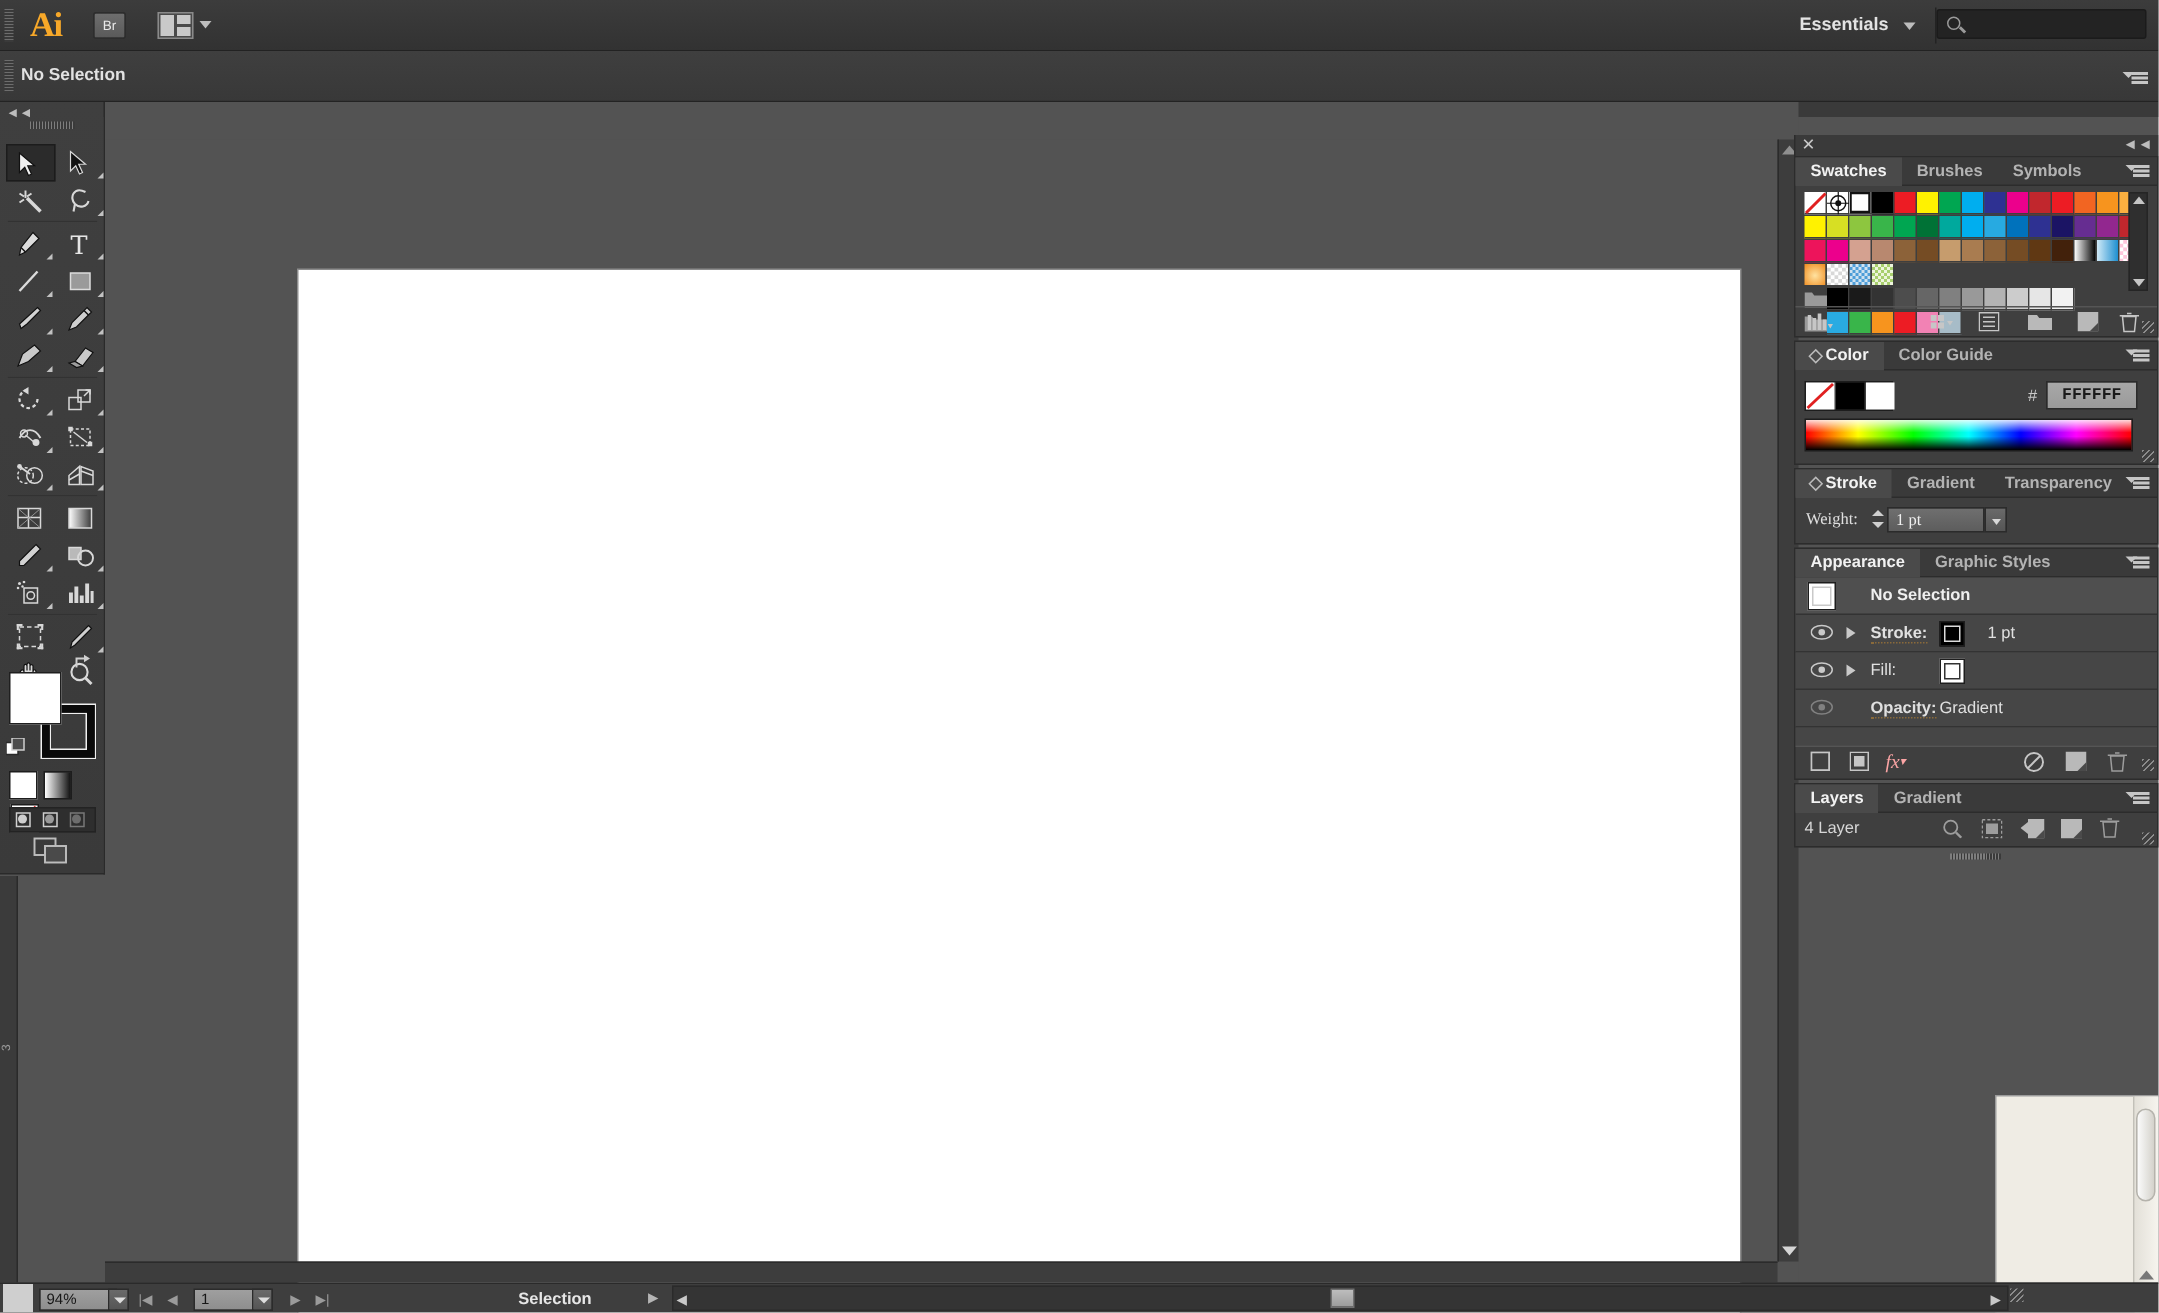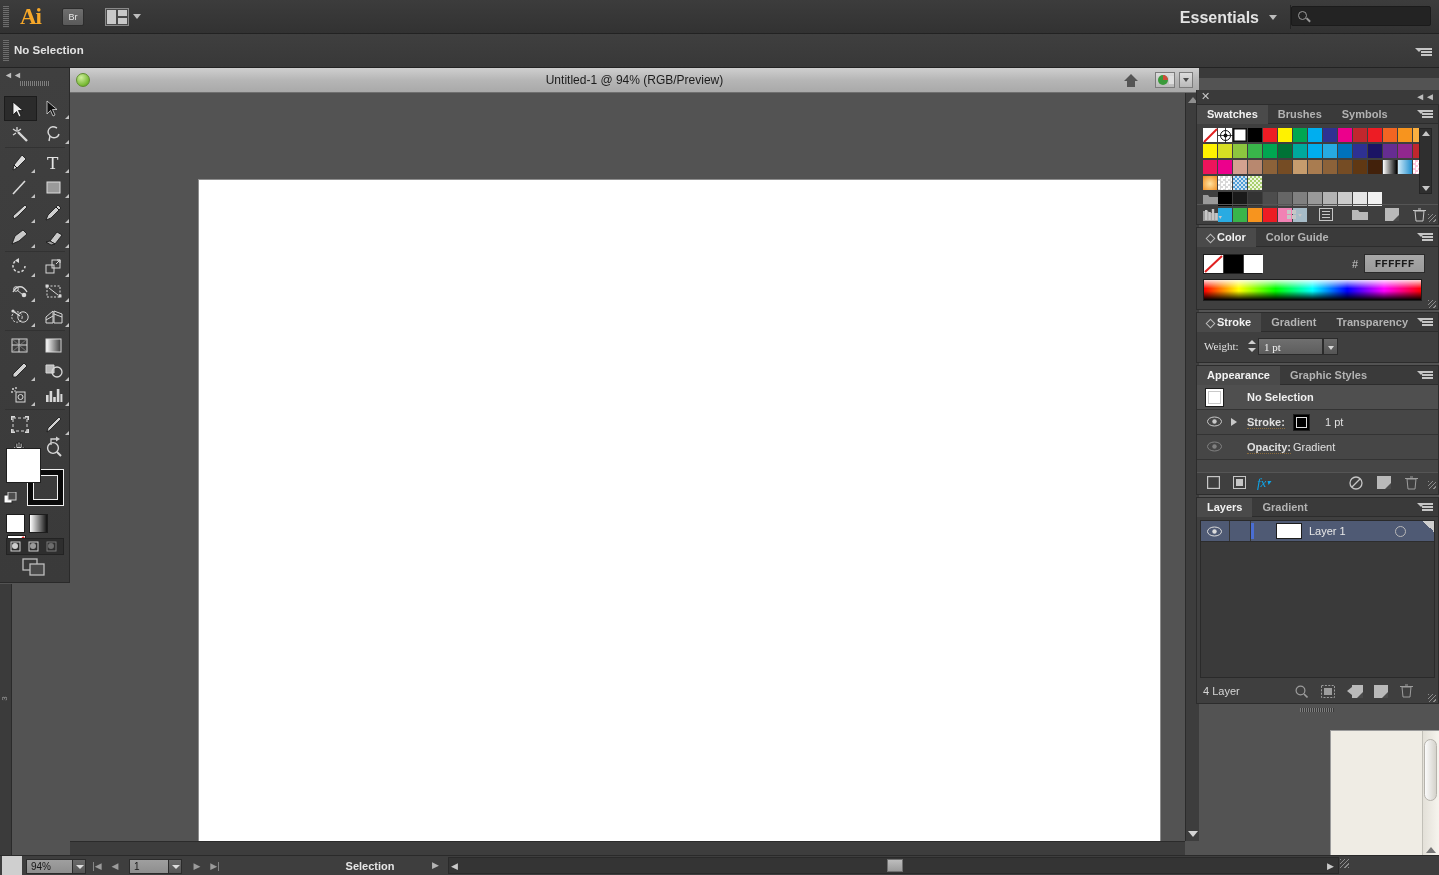--- a/index.html
+++ b/index.html
@@ -34,21 +34,21 @@
   .arrange-btn { position:absolute; left:105px; top:8px; width:24px; height:18px;
     border:1px solid #8a8a8a; background:#4a4a4a; }
   .arrange-btn i { position:absolute; display:block; background:#c9c9c9; }
   .arrange-btn .l { left:1px; top:1px; width:9px; height:14px; }
   .arrange-btn .r1 { left:12px; top:1px; width:9px; height:6px; }
   .arrange-btn .r2 { left:12px; top:9px; width:9px; height:6px; }
   .caret { width:0;height:0;border-left:4px solid transparent;border-right:4px solid transparent;
     border-top:5px solid #bdbdbd; display:inline-block; }
   .arrange-caret { position:absolute; left:133px; top:14px; }
 
-  .ws-name { position:absolute; right:180px; top:9px; font-size:16px; font-weight:bold; color:#e3e3e3; }
+  .ws-name { position:absolute; right:180px; top:9px; font-size:12px; font-weight:bold; color:#e3e3e3; }
   .ws-caret { position:absolute; right:162px; top:15px; }
   .ws-sep { position:absolute; right:148px; top:5px; width:1px; height:24px; background:#232323; }
   .searchbox {
     position:absolute; right:8px; top:6px; width:140px; height:20px;
     background:#232323; border:1px solid #1b1b1b; border-radius:2px;
   }
   .searchbox .mag { position:absolute; left:6px; top:4px; width:9px; height:9px;
     border:1.5px solid #9a9a9a; border-radius:50%; }
   .searchbox .mag:after { content:''; position:absolute; left:7px; top:7px; width:5px; height:1.5px;
     background:#9a9a9a; transform:rotate(45deg); }
@@ -677,41 +677,20 @@
 
     <div class="screen-btn">
       <svg width="26" height="20">
           <rect x="1" y="1" width="14" height="11" fill="none" stroke="#bdbdbd" stroke-width="1.3"></rect>
           <rect x="8" y="6" width="14" height="11" fill="#4a4a4a" stroke="#bdbdbd" stroke-width="1.3"></rect>
         </svg>
     </div>
   </div>
 
   <div class="docwin">
-    <div class="doctab">
-      <div class="doc-orb"></div>
-      <div class="title">Untitled-1 @ 94% (RGB/Preview)</div>
-      <div class="doc-right-ico">
-        <svg width="16" height="16">
-            <path d="M8 2 L15 9 L12 9 L12 15 L4 15 L4 9 L1 9 Z" fill="#555"></path>
-          </svg>
-      </div>
-      <div class="doc-glb">
-        <svg width="18" height="14" style="margin:0 0 0 1px">
-            <circle cx="6" cy="7" r="5" fill="#3a9a3a"></circle>
-            <path d="M6 2 A5 5 0 0 1 11 7 L6 7 Z" fill="#d04a3a"></path>
-            <rect x="12" y="3" width="5" height="8" fill="#dedede"></rect>
-          </svg>
-      </div>
-      <div class="doc-glb-c">
-        <svg width="12" height="14">
-            <path d="M3 5 L9 5 L6 9 Z" fill="#4a4a4a"></path>
-          </svg>
-      </div>
-    </div>
 
     <div class="canvasbg">
       <div class="artboard"></div>
     </div>
 
     <div class="dsb-v">
       <div style="position:absolute;left:2px;top:4px;width:0;height:0;border-left:5px solid transparent;border-right:5px solid transparent;border-bottom:6px solid #8f8f8f;"></div>
       <div style="position:absolute;left:2px;bottom:4px;width:0;height:0;border-left:5px solid transparent;border-right:5px solid transparent;border-top:6px solid #d5d5d5;"></div>
     </div>
     <div class="dsb-h"></div>
@@ -976,20 +955,33 @@
               </svg>
           </span>
           <span class="disc"></span>
           <span class="ap-label lbl-orange">Stroke:</span>
           <span class="ap-swatch" style="background:#000;">
               <i></i>
             </span>
           <span class="ap-val">1 pt</span>
         </div>
 
+        <div class="ap-row">
+          <span class="eye">
+            <svg width="15" height="11">
+                <ellipse cx="7.5" cy="5.5" rx="7" ry="4.5" fill="none" stroke="#c9c9c9"></ellipse>
+                <circle cx="7.5" cy="5.5" r="2.2" fill="#c9c9c9"></circle>
+              </svg>
+          </span>
+          <span class="disc"></span>
+          <span class="ap-label">Fill:</span>
+          <span class="ap-swatch" style="background:#fff;">
+              <i style="border-color:#333;"></i>
+            </span>
+        </div>
 
         <div class="ap-row">
           <span class="eye" style="opacity:.45">
             <svg width="15" height="11">
                 <ellipse cx="7.5" cy="5.5" rx="7" ry="4.5" fill="none" stroke="#c9c9c9"></ellipse>
                 <circle cx="7.5" cy="5.5" r="2.2" fill="#c9c9c9"></circle>
               </svg>
           </span>
           <span class="ap-label lbl-orange">Opacity:</span>
           <span style="position:absolute;left:96px;top:6px;font-size:11px;color:#e0e0e0;">Gradient</span>
@@ -1001,21 +993,21 @@
           <svg width="13" height="13">
               <rect x="0.5" y="0.5" width="12" height="12" fill="none" stroke="#c6c6c6" stroke-width="1.4"></rect>
             </svg>
         </span>
         <span style="left:36px;">
           <svg width="13" height="13">
               <rect x="0.5" y="0.5" width="12" height="12" fill="none" stroke="#c6c6c6"></rect>
               <rect x="3" y="3" width="7" height="7" fill="#c6c6c6"></rect>
             </svg>
         </span>
-        <span style="left:60px;top:2px;font-style:italic;font-family:'Liberation Serif',serif;font-size:13px;color:#0ea5e9;">fx<span style="font-size:8px">▾</span></span>
+        <span style="left:60px;top:2px;font-style:italic;font-family:'Liberation Serif',serif;font-size:13px;color:#fca5a5;">fx<span style="font-size:8px">▾</span></span>
         <span style="left:152px;">
           <svg width="14" height="14">
               <circle cx="7" cy="7" r="6" fill="none" stroke="#c6c6c6" stroke-width="1.3"></circle>
               <line x1="3" y1="11" x2="11" y2="3" stroke="#c6c6c6" stroke-width="1.3"></line>
             </svg>
         </span>
         <span style="left:180px;">
           <svg width="14" height="13">
               <path d="M0 0 L14 0 L14 13 L0 13 Z" fill="#b9b9b9"></path>
               <path d="M14 13 L14 7 L8 13 Z" fill="#4a4a4a"></path>
@@ -1033,36 +1025,20 @@
 
     <div class="panel">
       <div class="pheader">
         <div class="ptab active">Layers</div>
         <div class="ptab">Gradient</div>
         <div class="pmenu">
             <i></i>
             <i></i>
             <i></i>
           </div>
-      </div>
-      <div class="layers-list">
-        <div class="lrow">
-          <span class="ve">
-            <svg width="15" height="11">
-                <ellipse cx="7.5" cy="5.5" rx="7" ry="4.5" fill="none" stroke="#dcdcdc"></ellipse>
-                <circle cx="7.5" cy="5.5" r="2.2" fill="#dcdcdc"></circle>
-              </svg>
-          </span>
-          <span class="c1"></span>
-          <span class="colorbar"></span>
-          <span class="thumb"></span>
-          <span class="lname">Layer 1</span>
-          <span class="target"></span>
-          <span class="corner"></span>
-        </div>
       </div>
       <div class="lfoot">
         <span class="cnt">4 Layer</span>
         <span style="position:absolute;left:98px;top:4px;">
           <svg width="13" height="13">
               <circle cx="5.5" cy="5.5" r="4.4" fill="none" stroke="#9d9d9d" stroke-width="1.2"></circle>
               <path d="M9 9 L12.5 12.5" stroke="#9d9d9d" stroke-width="1.6"></path>
             </svg>
         </span>
         <span style="position:absolute;left:124px;top:4px;">

